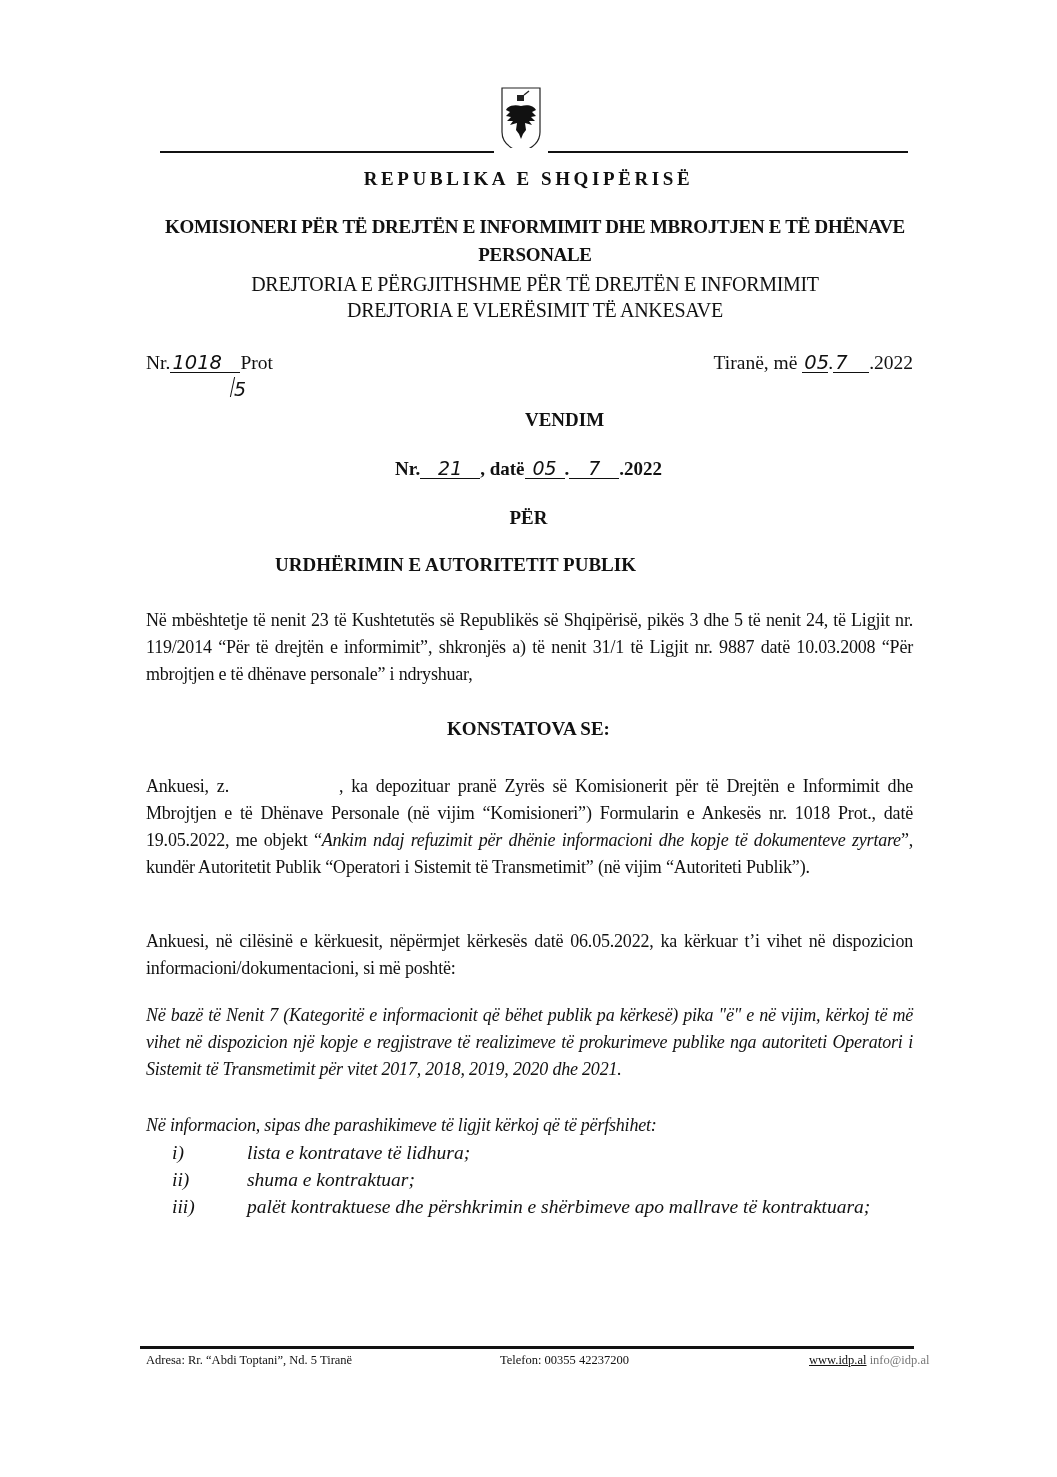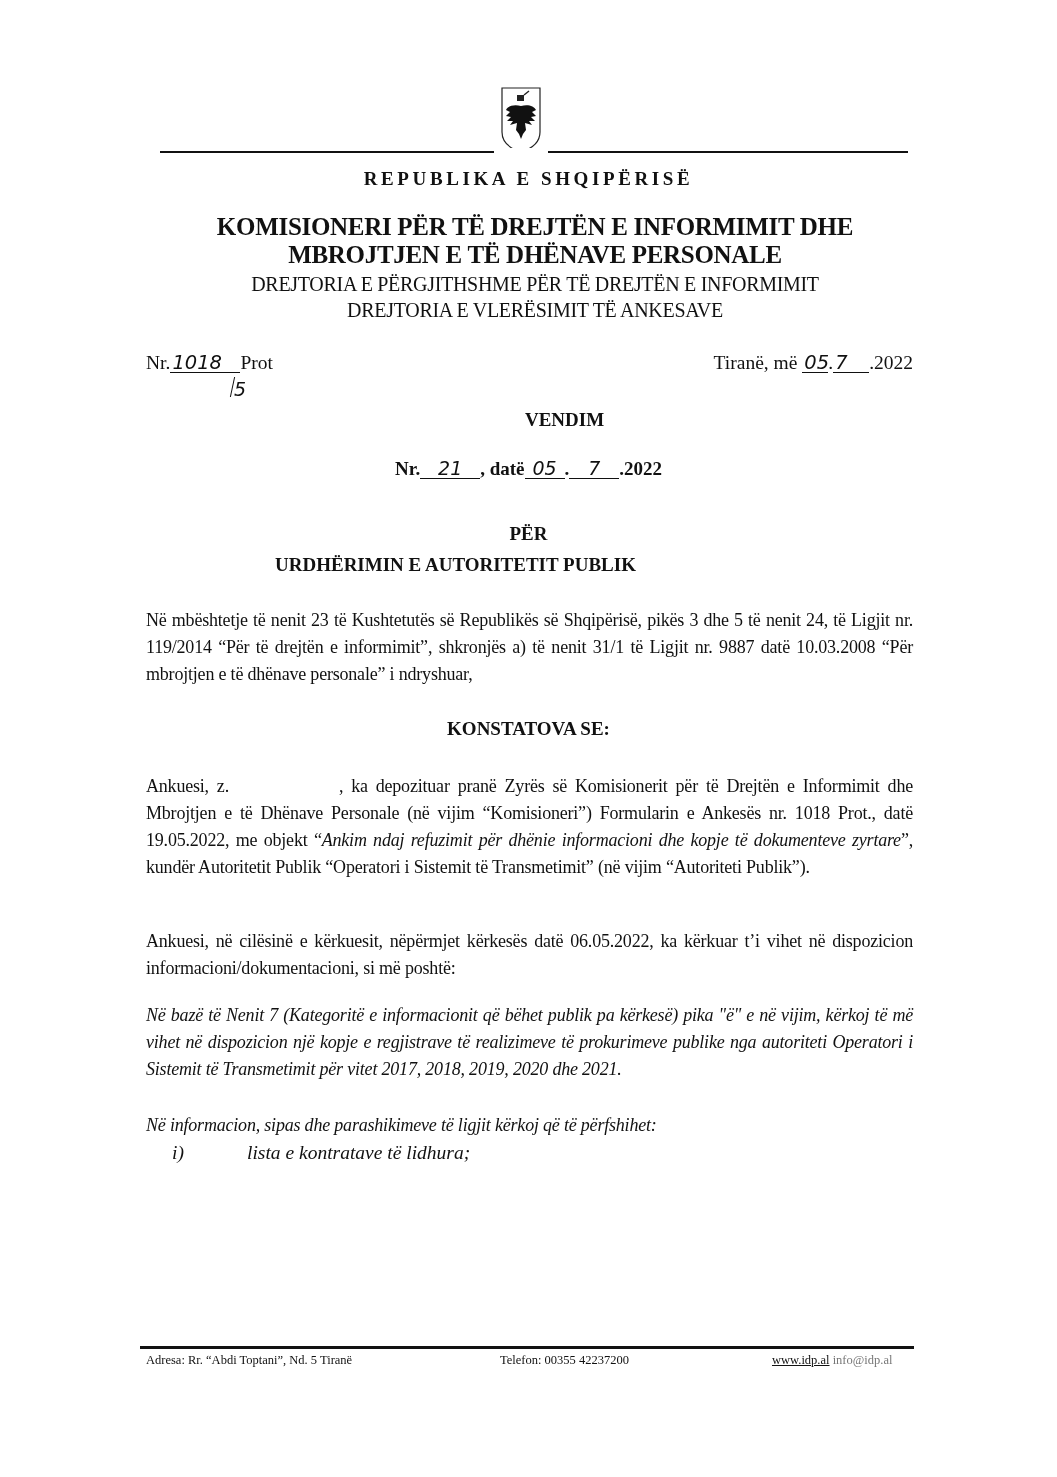--- a/index.html
+++ b/index.html
@@ -8,36 +8,36 @@
     font-family: "Liberation Serif", "DejaVu Serif", serif; color: #111;
   }
   .abs { position: absolute; }
   .center { text-align: center; }
 
   
   .emblem { left: 500px; top: 86px; width: 42px; height: 68px; }
   .rule-top { left: 160px; top: 151px; width: 748px; height: 0; border-top: 2px solid #111; }
   .rule-gap { left: 494px; top: 148px; width: 54px; height: 8px; background: #fff; }
   .republic { left: 0; top: 168px; width: 1057px; font-size: 19px; font-weight: bold; letter-spacing: 3.6px; }
-  .org1 { left: 140px; top: 213px; width: 790px; font-size: 25px; font-weight: bold; line-height: 28px; letter-spacing: -0.3px; }
+  .org1 { left: 140px; top: 213px; width: 790px; font-size: 19px; font-weight: bold; line-height: 28px; letter-spacing: -0.3px; }
   .dir { left: 140px; width: 790px; font-size: 20px; line-height: 26px; letter-spacing: -0.3px; }
   .dir1 { top: 271px; }
   .dir2 { top: 297px; }
 
   
   .refline { left: 146px; top: 352px; font-size: 19.5px; }
   .hand { font-family: "DejaVu Sans", sans-serif; font-style: italic; font-weight: 300; }
   .ul { border-bottom: 1.3px solid #111; display: inline-block; padding: 0 2px; line-height: 19px; }
   .subnum { left: 234px; top: 378px; font-size: 19px; }
   .subslash { left: 232px; top: 377px; width: 1px; height: 20px; border-left: 1.2px solid #111; transform: skewX(-12deg); }
   .dateline { right: 144px; top: 352px; font-size: 19.5px; }
 
   .vendim { left: 0; top: 409px; width: 1057px; font-size: 19px; font-weight: bold; padding-left: 36px; }
   .nrline { left: 0; top: 458px; width: 1057px; font-size: 19px; font-weight: bold; }
-  .per { left: 0; top: 507px; width: 1057px; font-size: 19px; font-weight: bold; margin-top: 16px; }
+  .per { left: 0; top: 507px; width: 1057px; font-size: 19px; font-weight: bold; }
   .urdh { left: 0; top: 554px; width: 865px; font-size: 19px; font-weight: bold; padding-left: 23px; }
 
   
   .para { left: 146px; width: 767px; font-size: 18px; line-height: 27px; text-align: justify; letter-spacing: -0.2px; }
   .p1 { top: 607px; }
   .konst { left: 0; top: 718px; width: 1057px; font-size: 19px; font-weight: bold; }
   .p2 { top: 773px; }
   .p3 { top: 928px; }
   .p4 { top: 1002px; font-style: italic; }
   .p5 { top: 1112px; font-style: italic; }
@@ -47,21 +47,21 @@
   .li { position: relative; padding-left: 75px; text-align: justify; }
   .li .num { position: absolute; left: 0; top: 0; }
   .list { top: 1139px; }
 
   
   .rule-bottom { left: 140px; top: 1346px; width: 774px; height: 0; border-top: 3px solid #111; }
   .footer { top: 1353px; font-size: 12.5px; font-family: "Liberation Serif", serif; }
   .f-addr { left: 146px; }
   .f-tel { left: 500px; }
   .f-web { left: 772px; }
-  .f-web .link { text-decoration: underline; }
+  .f-web .link { text-decoration: underline; margin-left: 37px; }
   .f-web .mail { color: #777; }
 </style>
 </head>
 <body>
 
 <div class="abs emblem">
   <svg width="42" height="68" viewBox="0 0 42 68">
     <path d="M2 2 H40 V46 Q40 60 21 66 Q2 60 2 46 Z" fill="#fff" stroke="#222" stroke-width="1.2"></path>
     <rect x="17" y="9" width="7" height="6" fill="#222"></rect>
     <path d="M24 9 L29 5" stroke="#222" stroke-width="1.4"></path>
@@ -103,20 +103,28 @@
 
 <div class="abs para p3">Ankuesi, në cilësinë e kërkuesit, nëpërmjet kërkesës datë 06.05.2022, ka kërkuar t’i vihet në dispozicion informacioni/dokumentacioni, si më poshtë:</div>
 <div class="abs para p4">Në bazë të Nenit 7 (Kategoritë e informacionit që bëhet publik pa kërkesë) pika "ë" e në vijim, kërkoj të më vihet në dispozicion një kopje e regjistrave të realizimeve të prokurimeve publike nga autoriteti Operatori i Sistemit të Transmetimit për vitet 2017, 2018, 2019, 2020 dhe 2021.</div>
 <div class="abs para p5" style="top:1112px">Në informacion, sipas dhe parashikimeve të ligjit kërkoj që të përfshihet:</div>
 
 <div class="abs list">
   <div class="li">
     <span class="num">i)</span>
     <span>lista e kontratave të lidhura;</span>
   </div>
+  <div class="li">
+    <span class="num">ii)</span>
+    <span>shuma e kontraktuar;</span>
+  </div>
+  <div class="li">
+    <span class="num">iii)</span>
+    <span>palët kontraktuese dhe përshkrimin e shërbimeve apo mallrave të kontraktuara;</span>
+  </div>
 </div>
 
 <div class="abs rule-bottom"></div>
 <div class="abs footer f-addr">Adresa: Rr. “Abdi Toptani”, Nd. 5 Tiranë</div>
 <div class="abs footer f-tel">Telefon: 00355 42237200</div>
 <div class="abs footer f-web">
   <span class="link">www.idp.al</span>
   <span class="mail">info@idp.al</span>
 </div>
 

